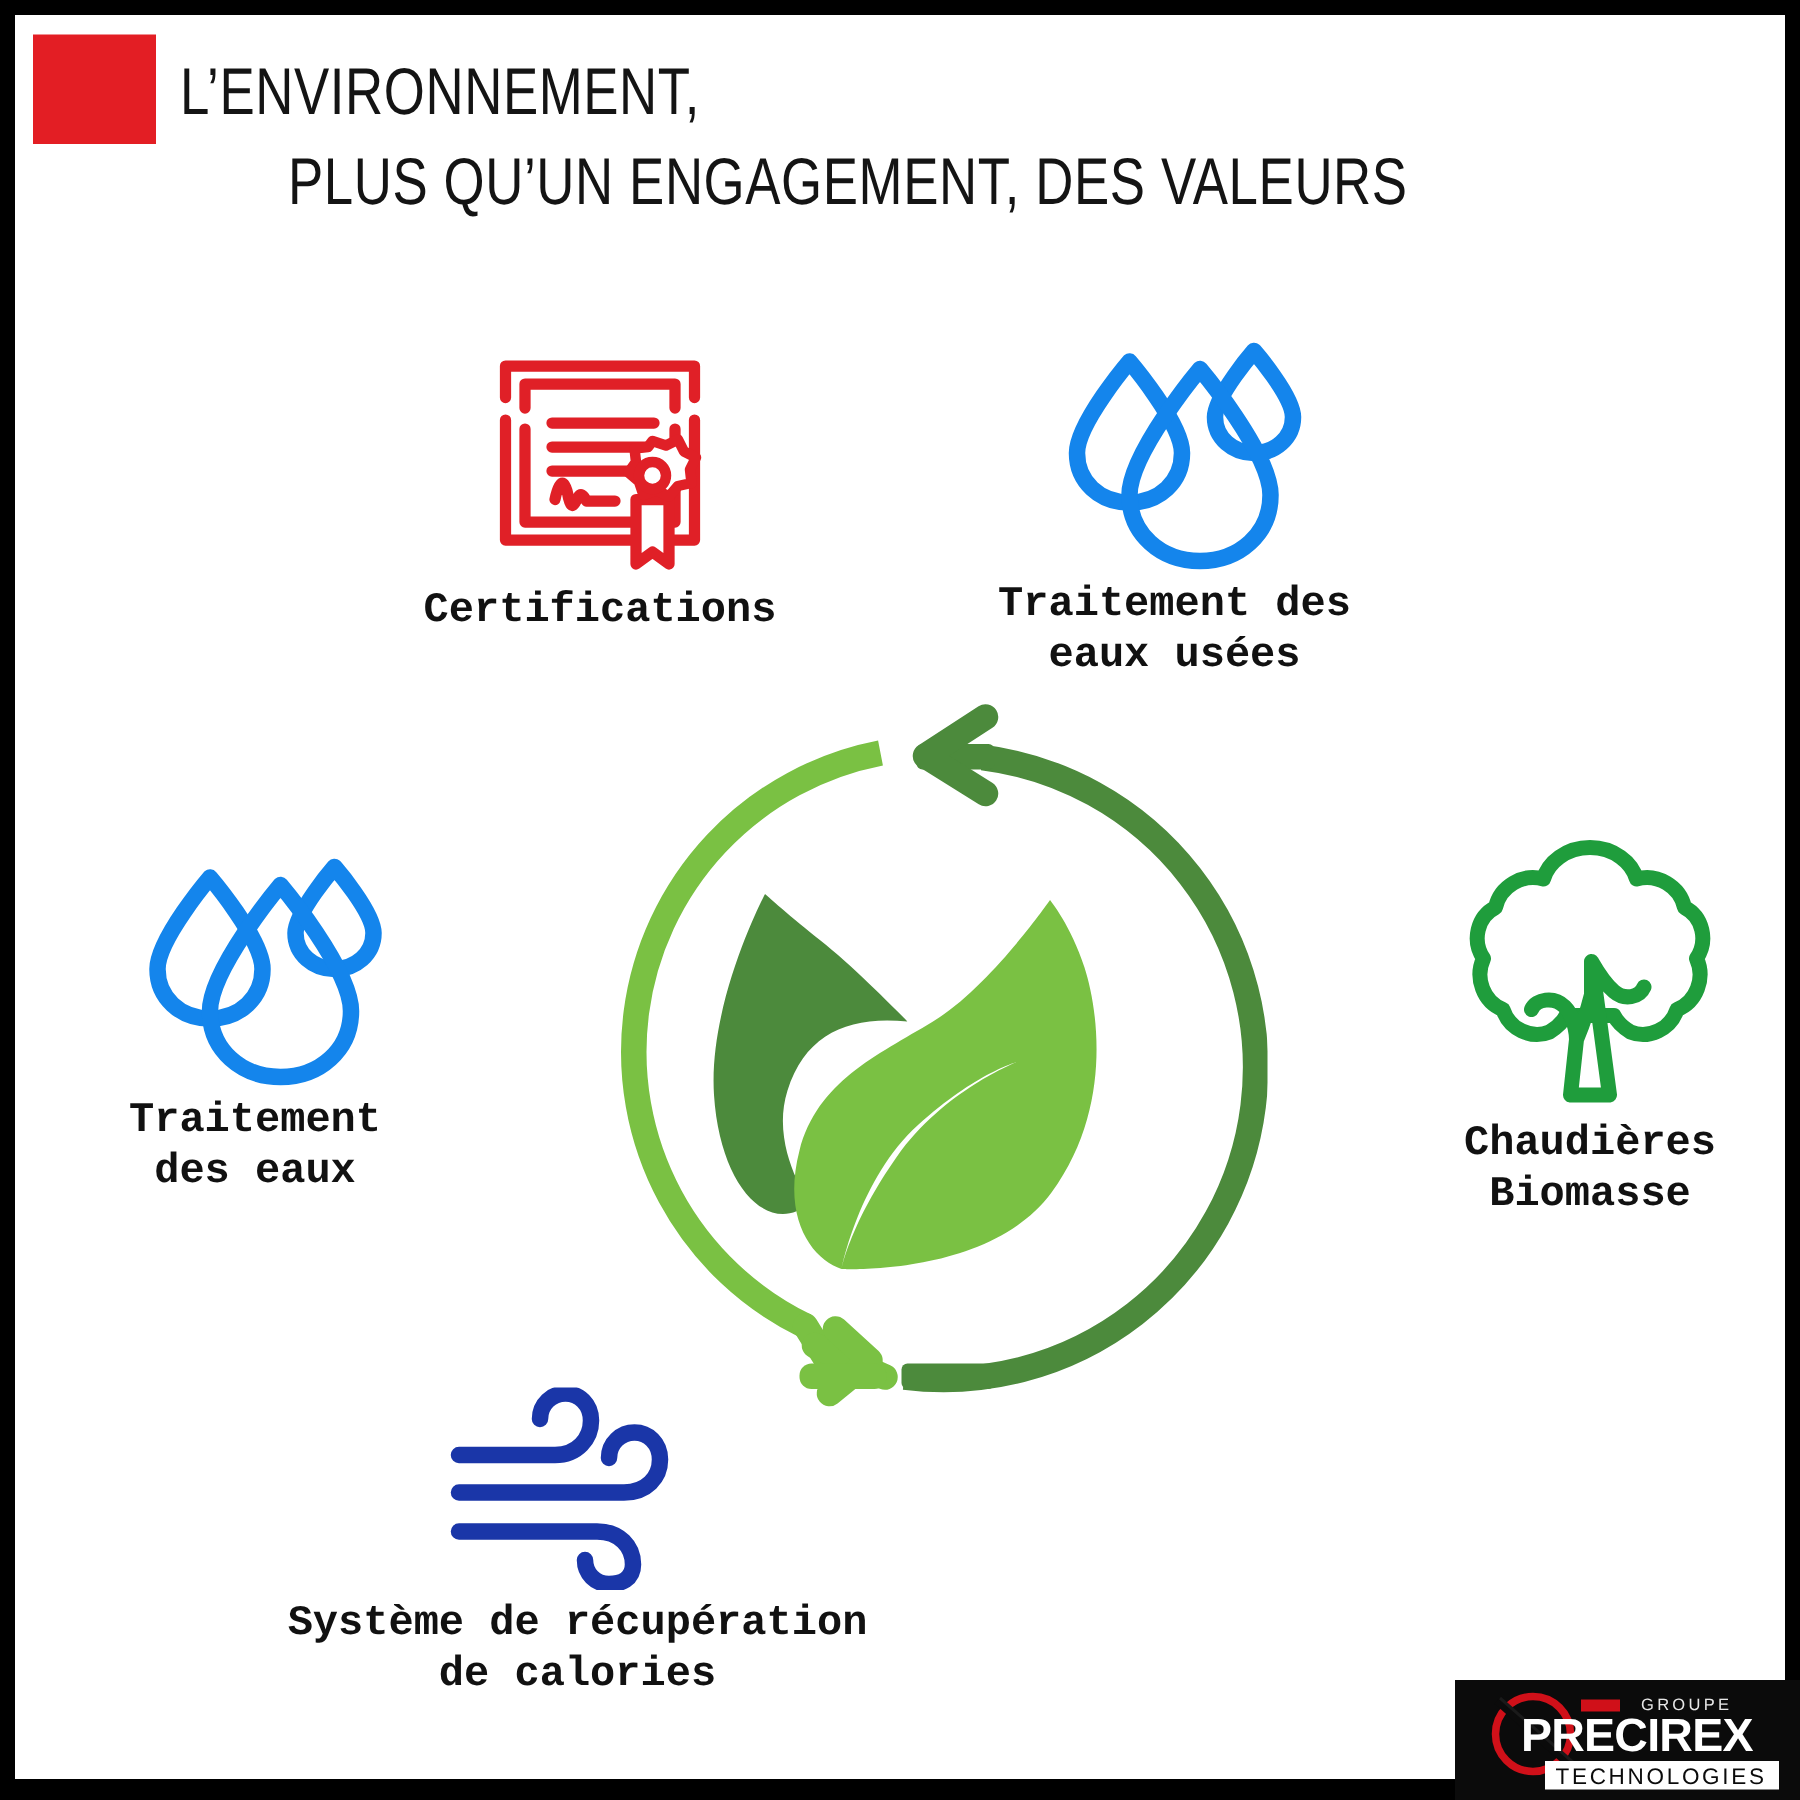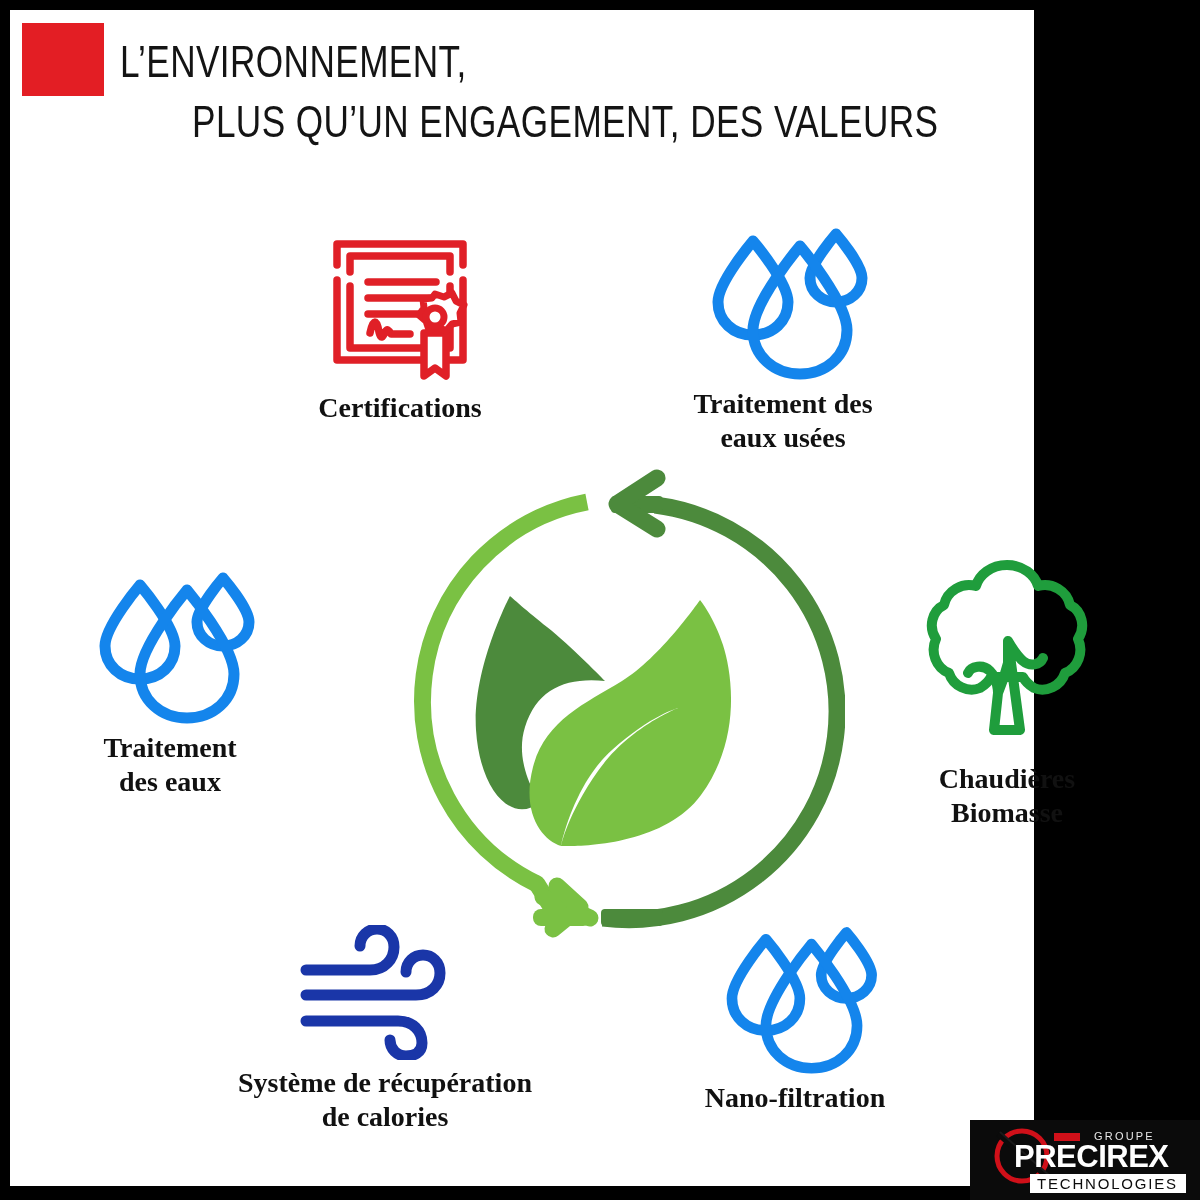--- a/index.html
+++ b/index.html
@@ -13,21 +13,21 @@
     height: 1200px;
     background: #000000;
     overflow: hidden;
     font-family: "Liberation Sans", sans-serif;
   }
   
   #card {
     position: absolute;
     left: 10px;
     top: 10px;
-    width: 1024px;
+    width: 1180px;
     height: 1176px;
     background: #ffffff;
   }
 
   
   #red-square {
     position: absolute;
     left: 12px;
     top: 13px;
     width: 82px;
@@ -57,33 +57,33 @@
   .node {
     position: absolute;
     display: flex;
     flex-direction: column;
     align-items: center;
   }
   .node-icon { display: block; }
   .node-label {
     margin-top: 6px;
     color: #111111;
-    font-family: Liberation Serif, serif;
+    font-family: Liberation Mono, monospace;
     font-weight: bold;
     font-size: 28px;
     line-height: 34px;
     text-align: center;
     white-space: pre-line;
   }
 
   
   #node-certifications       { left: 250px;  top: 210px; width: 280px; }
   #node-eaux-usees          { left: 628px;  top: 206px; width: 290px; }
   #node-boues               { left: 30px;   top: 550px; width: 260px; }
-  #node-biomasse            { left: 862px;  top: 545px; width: 270px; gap: 16px; }
+  #node-biomasse            { left: 915px;  top: 545px; width: 270px; }
   #node-calories            { left: 160px;  top: 915px; width: 430px; }
   #node-nano                { left: 640px;  top: 905px; width: 290px; }
 
   
   #cycle {
     position: absolute;
     left: 355px;
     top: 455px;
     width: 480px;
     height: 480px;
@@ -213,30 +213,20 @@
 
           <path d="M8 70 L118 70 C133 70 142 60 142 48 C142 37 134 30 125 30 C116 30 108 37 108 47"></path>
 
           <path d="M8 96 L100 96 C115 96 124 106 124 118 C124 128 116 131 108 131 C99 131 92 124 92 115"></path>
         </g>
       </svg>
       <div class="node-label">Système de récupération
 de calories</div>
     </div>
 
-    <div class="node" id="node-nano">
-      <svg class="node-icon" width="175" height="160" viewBox="0 0 175 165">
-        <g fill="none" stroke="#1485EC" stroke-width="11" stroke-linecap="round" stroke-linejoin="round">
-          <path d="M140 18 C140 18 166 48 166 62 C166 76 154 86 140 86 C126 86 114 76 114 62 C114 48 140 18 140 18 Z"></path>
-          <path d="M57 25 C57 25 22 66 22 86 C22 105 37 119 57 119 C77 119 92 105 92 86 C92 66 57 25 57 25 Z"></path>
-          <path d="M104 30 C104 30 57 86 57 114 C57 140 78 158 104 158 C130 158 151 140 151 114 C151 86 104 30 104 30 Z"></path>
-        </g>
-      </svg>
-      <div class="node-label">Nano-filtration</div>
-    </div>
 
     <svg id="cycle" viewBox="0 0 480 480">
 
       <g>
         <path d="M222 37 A203 203 0 0 0 172 419" fill="none" stroke="#7AC143" stroke-width="17" stroke-linecap="butt"></path>
         <path d="M172 419 L185 440" fill="none" stroke="#7AC143" stroke-width="17" stroke-linecap="round"></path>
         <path d="M178 432 L225 453" fill="none" stroke="#7AC143" stroke-width="17" stroke-linecap="round"></path>
         <path d="M188 464 L215 442 L192 421" fill="none" stroke="#7AC143" stroke-width="17" stroke-linecap="round" stroke-linejoin="round"></path>
         <rect x="168" y="444" width="58" height="17" fill="#7AC143" rx="8"></rect>
       </g>

